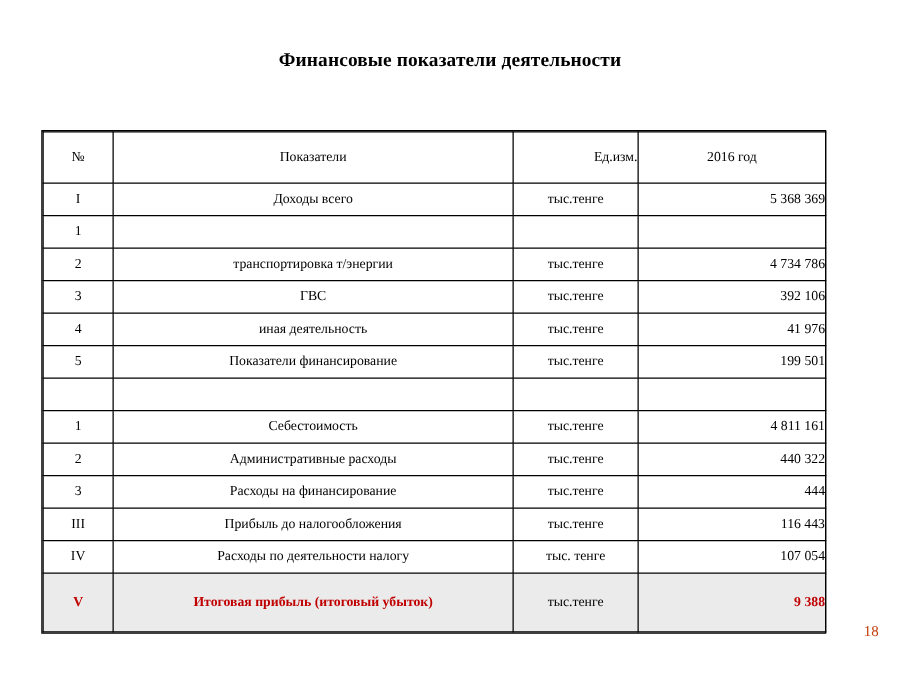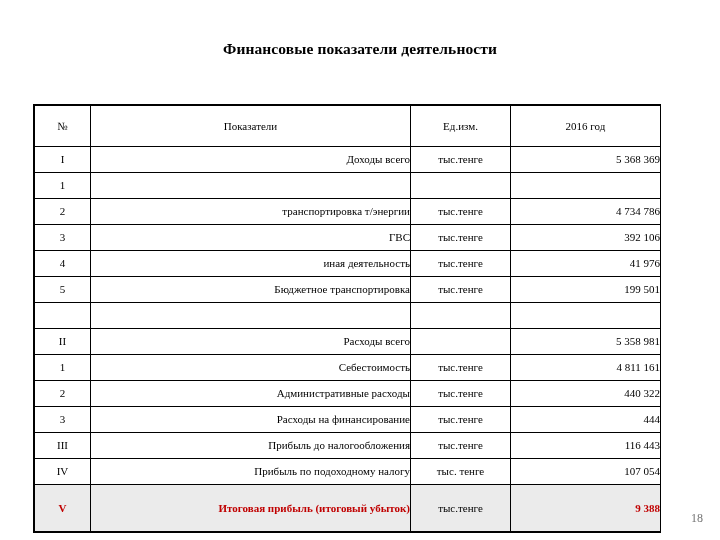--- a/index.html
+++ b/index.html
@@ -61,29 +61,29 @@
     vertical-align: middle;
     font-weight: normal;
     font-size: 11px;
     line-height: 13px;
     height: 25px;
     background: #ffffff;
   }
 
   
   .cell-num   { text-align: center; }
-  .cell-label { text-align: right;  padding-left: 9px; }
+  .cell-label { text-align: center;  padding-left: 9px; }
   .cell-unit  { text-align: center; font-family: Liberation Serif, serif; }
   .cell-value { text-align: right; padding-right: 8px; }
 
   
   tr.head td { height: 40px; }
   .hd-num    { text-align: center; vertical-align: middle; }
   .hd-label  { text-align: center; vertical-align: middle; }
-  .hd-unit   { text-align: center; vertical-align: bottom; padding-bottom: 2px; }
+  .hd-unit   { text-align: right; vertical-align: bottom; padding-bottom: 2px; }
   .hd-value  { text-align: center; vertical-align: bottom; padding-bottom: 2px; }
 
   
   .b { font-weight: bold; }
   .n { font-weight: normal; }
 
   
   tr.spacer td { height: 25px; }
 
   
@@ -102,24 +102,24 @@
     right: -1px;
     bottom: -1px;
     border: 1.5px solid #000000;
     pointer-events: none;
   }
 
   
   .page-number {
     position: absolute;
     right: 17px;
-    bottom: 14px;
+    bottom: 27px;
     font-size: 12px;
     font-family: "Liberation Serif", "DejaVu Serif", serif;
-    color: #737373;
+    color: #c2410c;
   }
 </style>
 </head>
 <body>
 
 <div class="slide">
 
   <div class="title-block">
     <span class="title-line">Финансовые показатели деятельности</span>
   </div>
@@ -164,37 +164,31 @@
             <td class="cell-value n">392 106</td>
           </tr>
           <tr>
             <td class="cell-num n">4</td>
             <td class="cell-label n">иная деятельность</td>
             <td class="cell-unit n">тыс.тенге</td>
             <td class="cell-value n">41 976</td>
           </tr>
           <tr>
             <td class="cell-num n">5</td>
-            <td class="cell-label n">Бюджетное транспортировка</td>
+            <td class="cell-label n">Показатели финансирование</td>
             <td class="cell-unit n">тыс.тенге</td>
             <td class="cell-value n">199 501</td>
           </tr>
           <tr class="spacer">
             <td class="cell-num n"></td>
             <td class="cell-label n"></td>
             <td class="cell-unit n"></td>
             <td class="cell-value n"></td>
           </tr>
           <tr>
-            <td class="cell-num b">II</td>
-            <td class="cell-label b">Расходы всего</td>
-            <td class="cell-unit n"></td>
-            <td class="cell-value b">5 358 981</td>
-          </tr>
-          <tr>
             <td class="cell-num b">1</td>
             <td class="cell-label b">Себестоимость</td>
             <td class="cell-unit b">тыс.тенге</td>
             <td class="cell-value b">4 811 161</td>
           </tr>
           <tr>
             <td class="cell-num b">2</td>
             <td class="cell-label b">Административные расходы</td>
             <td class="cell-unit b">тыс.тенге</td>
             <td class="cell-value b">440 322</td>
@@ -206,21 +200,21 @@
             <td class="cell-value n">444</td>
           </tr>
           <tr>
             <td class="cell-num b">III</td>
             <td class="cell-label b">Прибыль до налогообложения</td>
             <td class="cell-unit b">тыс.тенге</td>
             <td class="cell-value b">116 443</td>
           </tr>
           <tr>
             <td class="cell-num b">IV</td>
-            <td class="cell-label b">Прибыль по подоходному налогу</td>
+            <td class="cell-label b">Расходы по деятельности налогу</td>
             <td class="cell-unit b">тыс. тенге</td>
             <td class="cell-value b">107 054</td>
           </tr>
           <tr class="total">
             <td class="cell-num b red">V</td>
             <td class="cell-label b red">Итоговая прибыль (итоговый убыток)</td>
             <td class="cell-unit b">тыс.тенге</td>
             <td class="cell-value b red">9 388</td>
           </tr>
         </tbody>

